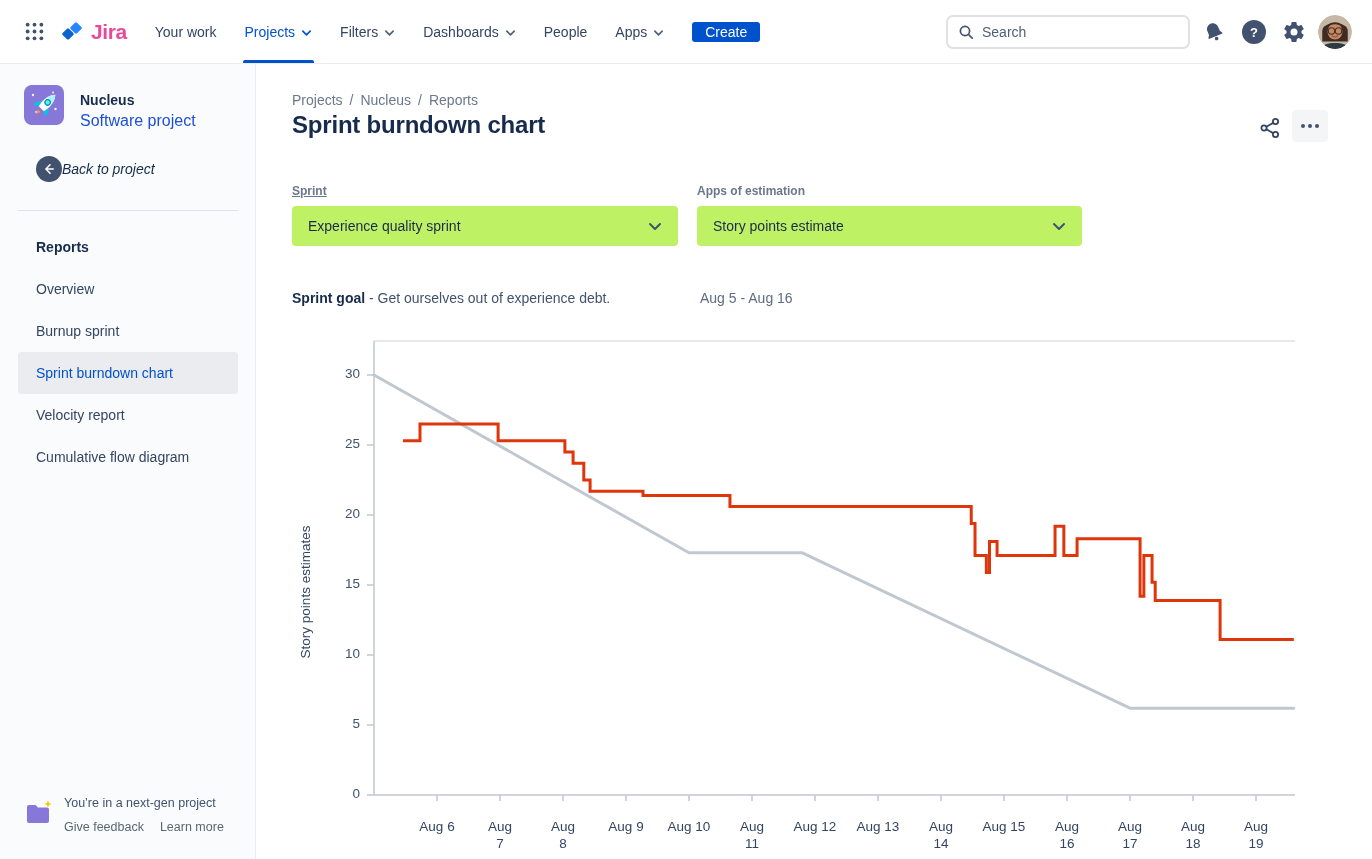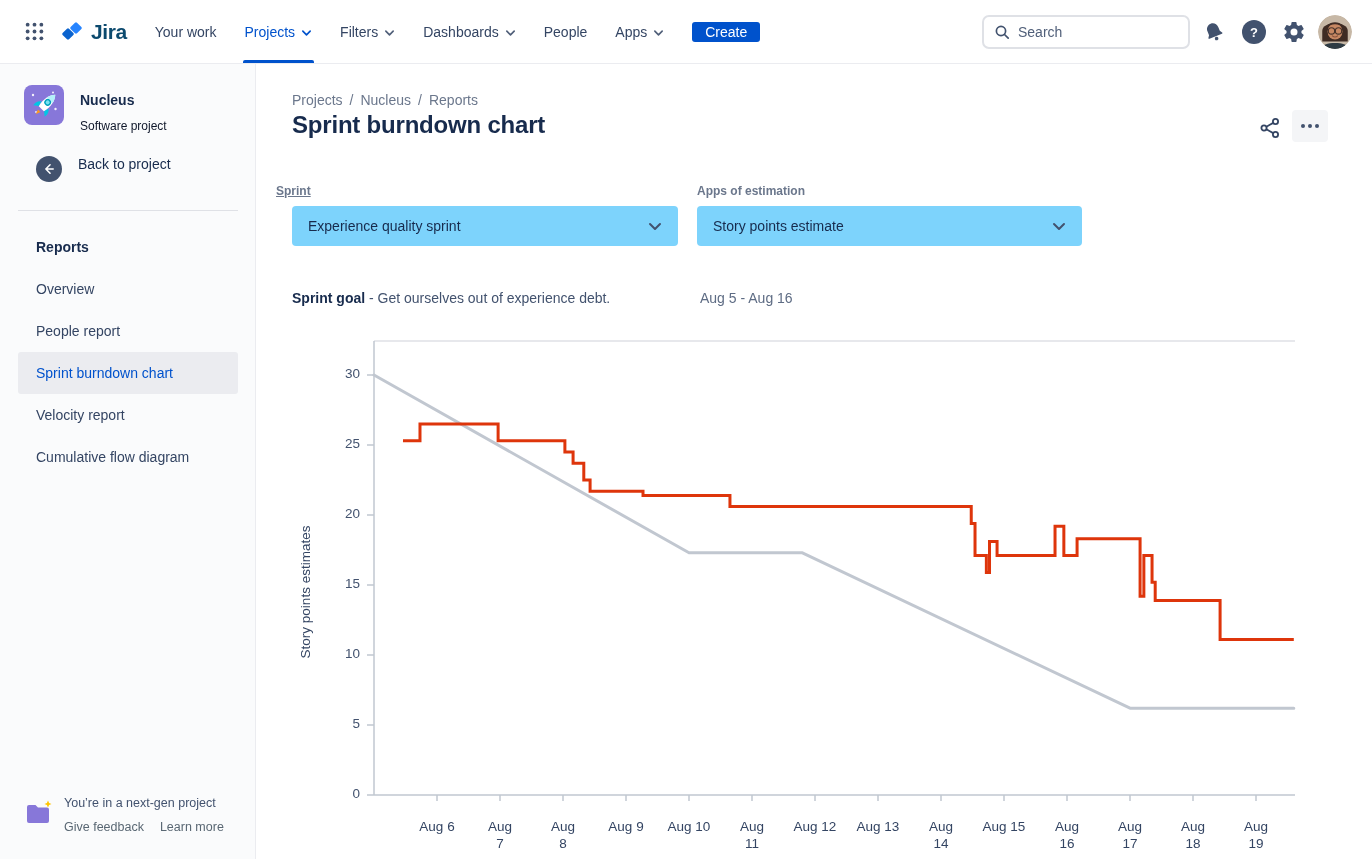--- a/index.html
+++ b/index.html
@@ -7,47 +7,47 @@
   body { font-family:"Liberation Sans", sans-serif; -webkit-font-smoothing:antialiased; }
   .app { position:relative; width:1372px; height:859px; background:#fff; overflow:hidden; }
 
   
   .topnav { position:absolute; left:0; top:0; width:1372px; height:64px; background:#fff;
             border-bottom:1px solid #EBECF0; display:flex; align-items:stretch; padding:0 20px 0 16px; z-index:5; }
   .nav-left { display:flex; align-items:stretch; }
   .icon-btn { display:flex; align-items:center; justify-content:center; background:none; border:none; cursor:pointer; }
   .appswitch { width:36px; }
   .logo { display:flex; align-items:center; margin:0 14px 0 8px; }
-  .logo-text { font-size:21px; font-weight:700; color:#0c4a6e; letter-spacing:-0.4px; margin-left:6px; }
+  .logo-text { font-size:21px; font-weight:700; color:#ec4899; letter-spacing:-0.4px; margin-left:6px; }
   #nav-items { display:flex; align-items:stretch; }
   .nav-item { position:relative; display:flex; align-items:center; gap:6px; padding:0 14px; font-size:14px;
               font-weight:500; color:#344563; cursor:pointer;text-align:center; }
   .nav-item .chev { color:#505F79; margin-top:2px; }
   .nav-item.active { color:#0052CC; }
   .nav-item.active .chev { color:#0052CC; }
   .nav-item.active::after { content:""; position:absolute; left:12px; right:12px; bottom:0; height:3px;
               background:#0052CC; border-radius:2px 2px 0 0; }
   .create-btn { align-self:center; margin-left:14px; height:20px; padding:0 13px; background:#0052CC; color:#fff;
               font-size:14px; font-weight:500; border:none; border-radius:3px; cursor:pointer; font-family:inherit; }
   .nav-right { margin-left:auto; display:flex; align-items:center; gap:8px; }
-  .searchbox { display:flex; align-items:center; width:208px; height:34px; border:2px solid #DFE1E6;
+  .searchbox { display:flex; align-items:center; width:244px; height:34px; border:2px solid #DFE1E6;
               border-radius:7px; padding:0 10px; background:#fff; }
   .searchbox svg { flex:0 0 auto; margin-right:8px; }
   .searchbox input { border:none; outline:none; width:100%; font-size:14px; color:#172B4D; font-family:inherit; background:transparent; }
   .searchbox input::placeholder { color:#505F79; opacity:1; }
   .round-icn { width:32px; height:32px; border-radius:50%; }
   .avatar-btn { width:34px; height:34px; border-radius:50%; overflow:hidden; padding:0; }
 
   
   .sidebar { position:absolute; left:0; top:64px; width:256px; height:795px; background:#FAFBFC;
              border-right:1px solid #EBECF0; }
   .proj-icon { position:absolute; left:24px; top:21px; width:40px; height:40px; }
   .proj-name { position:absolute; left:80px; top:28px; font-size:14px; font-weight:700; color:#172B4D; }
-  .proj-type { position:absolute; left:80px; top:48px; font-size:12px; color:#0f172a;margin-top:7px; }
-  .back-row { position:absolute; left:36px; top:92px; display:flex; gap:16px; cursor:pointer; }
+  .proj-type { position:absolute; left:80px; top:48px; font-size:16px; color:#1d4ed8; }
+  .back-row { position:absolute; left:36px; top:92px; display:flex; align-items:center; gap:0; cursor:pointer;font-style:italic; }
   .back-circle { width:26px; height:26px; border-radius:50%; background:#42526E; display:flex; align-items:center; justify-content:center; }
   .back-label { font-size:14px; font-weight:500; color:#172B4D; }
   .side-divider { position:absolute; left:18px; top:146px; width:220px; height:1px; background:#DFE1E6; }
   .side-menu { position:absolute; left:0; top:162px; width:256px; }
   .side-section { height:42px; display:flex; align-items:center; padding-left:36px; font-size:14px; font-weight:600; color:#172B4D; }
   .side-item { height:42px; display:flex; align-items:center; margin:0 18px; padding-left:18px; border-radius:3px;
                font-size:14px; color:#344563; cursor:pointer; }
   .side-item.active { background:#EBECF0; color:#0052CC; font-weight:500; }
   .side-footer-icon { position:absolute; left:24px; top:736px; }
   .side-footer-note { position:absolute; left:64px; top:732px; font-size:12.5px; color:#42526E; }
@@ -57,22 +57,22 @@
   
   .main { position:absolute; left:256px; top:64px; width:1116px; height:795px; background:#fff; }
   .breadcrumb { position:absolute; left:36px; top:28px; font-size:14px; color:#6B778C; display:flex; }
   .breadcrumb .bc-item { cursor:pointer; }
   .breadcrumb .bc-sep { margin:0 7px; }
   .page-title { position:absolute; left:36px; top:47px; font-size:24px; font-weight:600; color:#172B4D; letter-spacing:-0.2px; }
   .share-btn { position:absolute; left:998px; top:48px; width:32px; height:32px; }
   .more-btn { position:absolute; left:1036px; top:46px; width:36px; height:32px; background:#F4F5F7; border:none;
               border-radius:4px; display:flex; align-items:center; justify-content:center; cursor:pointer; }
   .ctrl-label { position:absolute; top:120px; font-size:12px; font-weight:600; color:#6B778C; }
-  .lbl-1 { left:20px;text-decoration:underline; } .lbl-2 { left:441px; }
-  .dropdown { position:absolute; top:142px; height:40px; background:#7dd3fc; border-radius:4px; display:flex;
+  .lbl-1 { left:36px;text-decoration:underline; } .lbl-2 { left:441px; }
+  .dropdown { position:absolute; top:142px; height:40px; background:#bef264; border-radius:4px; display:flex;
               align-items:center; padding:0 40px 0 16px; font-size:14px; color:#172B4D; cursor:pointer; }
   .dd-1 { left:36px; width:386px; } .dd-2 { left:441px; width:385px; }
   .dropdown .chev { position:absolute; right:16px; color:#42526E; }
   .goal-row { position:absolute; left:36px; top:226px; font-size:14px; color:#42526E; }
   .goal-label { font-weight:700; color:#172B4D; }
   .date-range { position:absolute; left:444px; top:226px; font-size:14px; color:#5E6C84; }
 
   
   .chart-layer { position:absolute; inset:0; pointer-events:none; }
   .chart-ylabel { position:absolute; left:305px; top:592px; transform:translate(-50%,-50%) rotate(-90deg);
@@ -217,21 +217,21 @@
       </span>
       <span class="back-label">Back to project</span>
     </div>
 
     <div class="side-divider"></div>
 
     <div class="side-menu">
       <div class="side-section">Reports</div>
       <div id="side-items">
           <div class="side-item">Overview</div>
-          <div class="side-item">People report</div>
+          <div class="side-item">Burnup sprint</div>
           <div class="side-item active">Sprint burndown chart</div>
           <div class="side-item">Velocity report</div>
           <div class="side-item">Cumulative flow diagram</div>
         </div>
     </div>
 
     <svg class="side-footer-icon" width="30" height="26" viewBox="0 0 30 26">
       <path d="M3 7 a2 2 0 0 1 2 -2 h6.5 l2.5 2.5 h9 a2 2 0 0 1 2 2 V21 a2 2 0 0 1 -2 2 H5 a2 2 0 0 1 -2 -2 Z" fill="#8777D9"></path>
       <path d="M24 0.5 l1.1 2.4 2.4 1.1 -2.4 1.1 -1.1 2.4 -1.1 -2.4 -2.4 -1.1 2.4 -1.1 Z" fill="#FFC400"></path>
     </svg>

